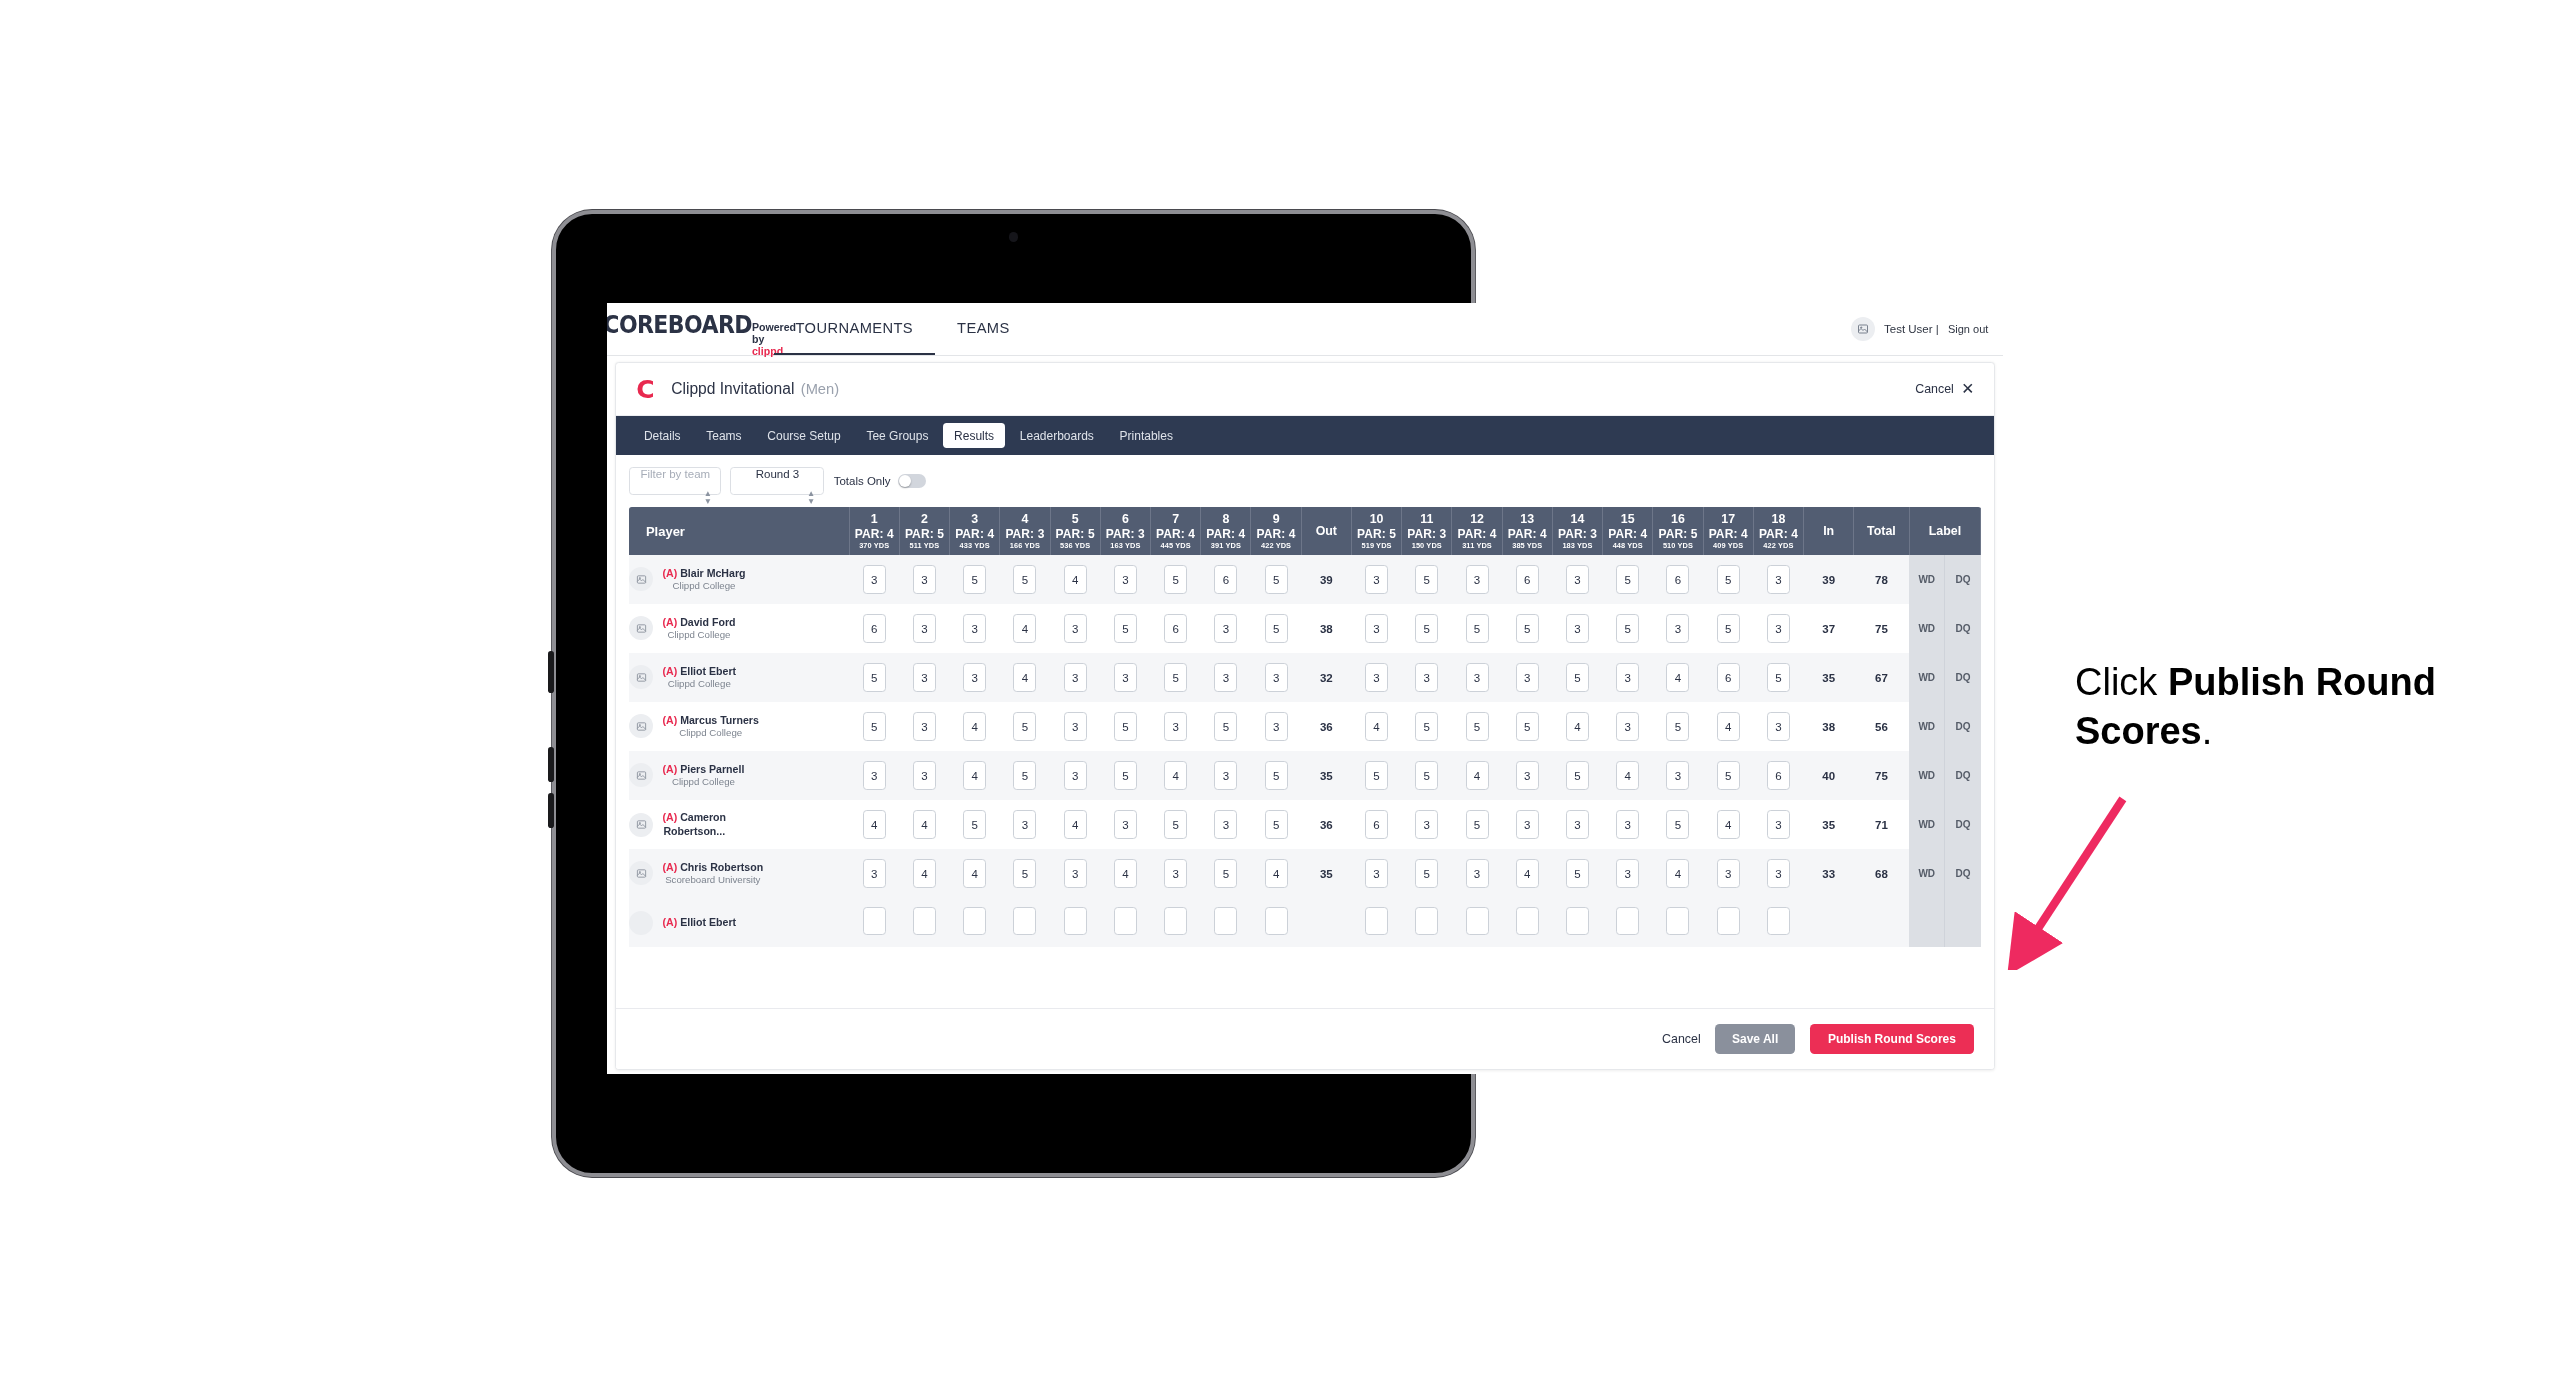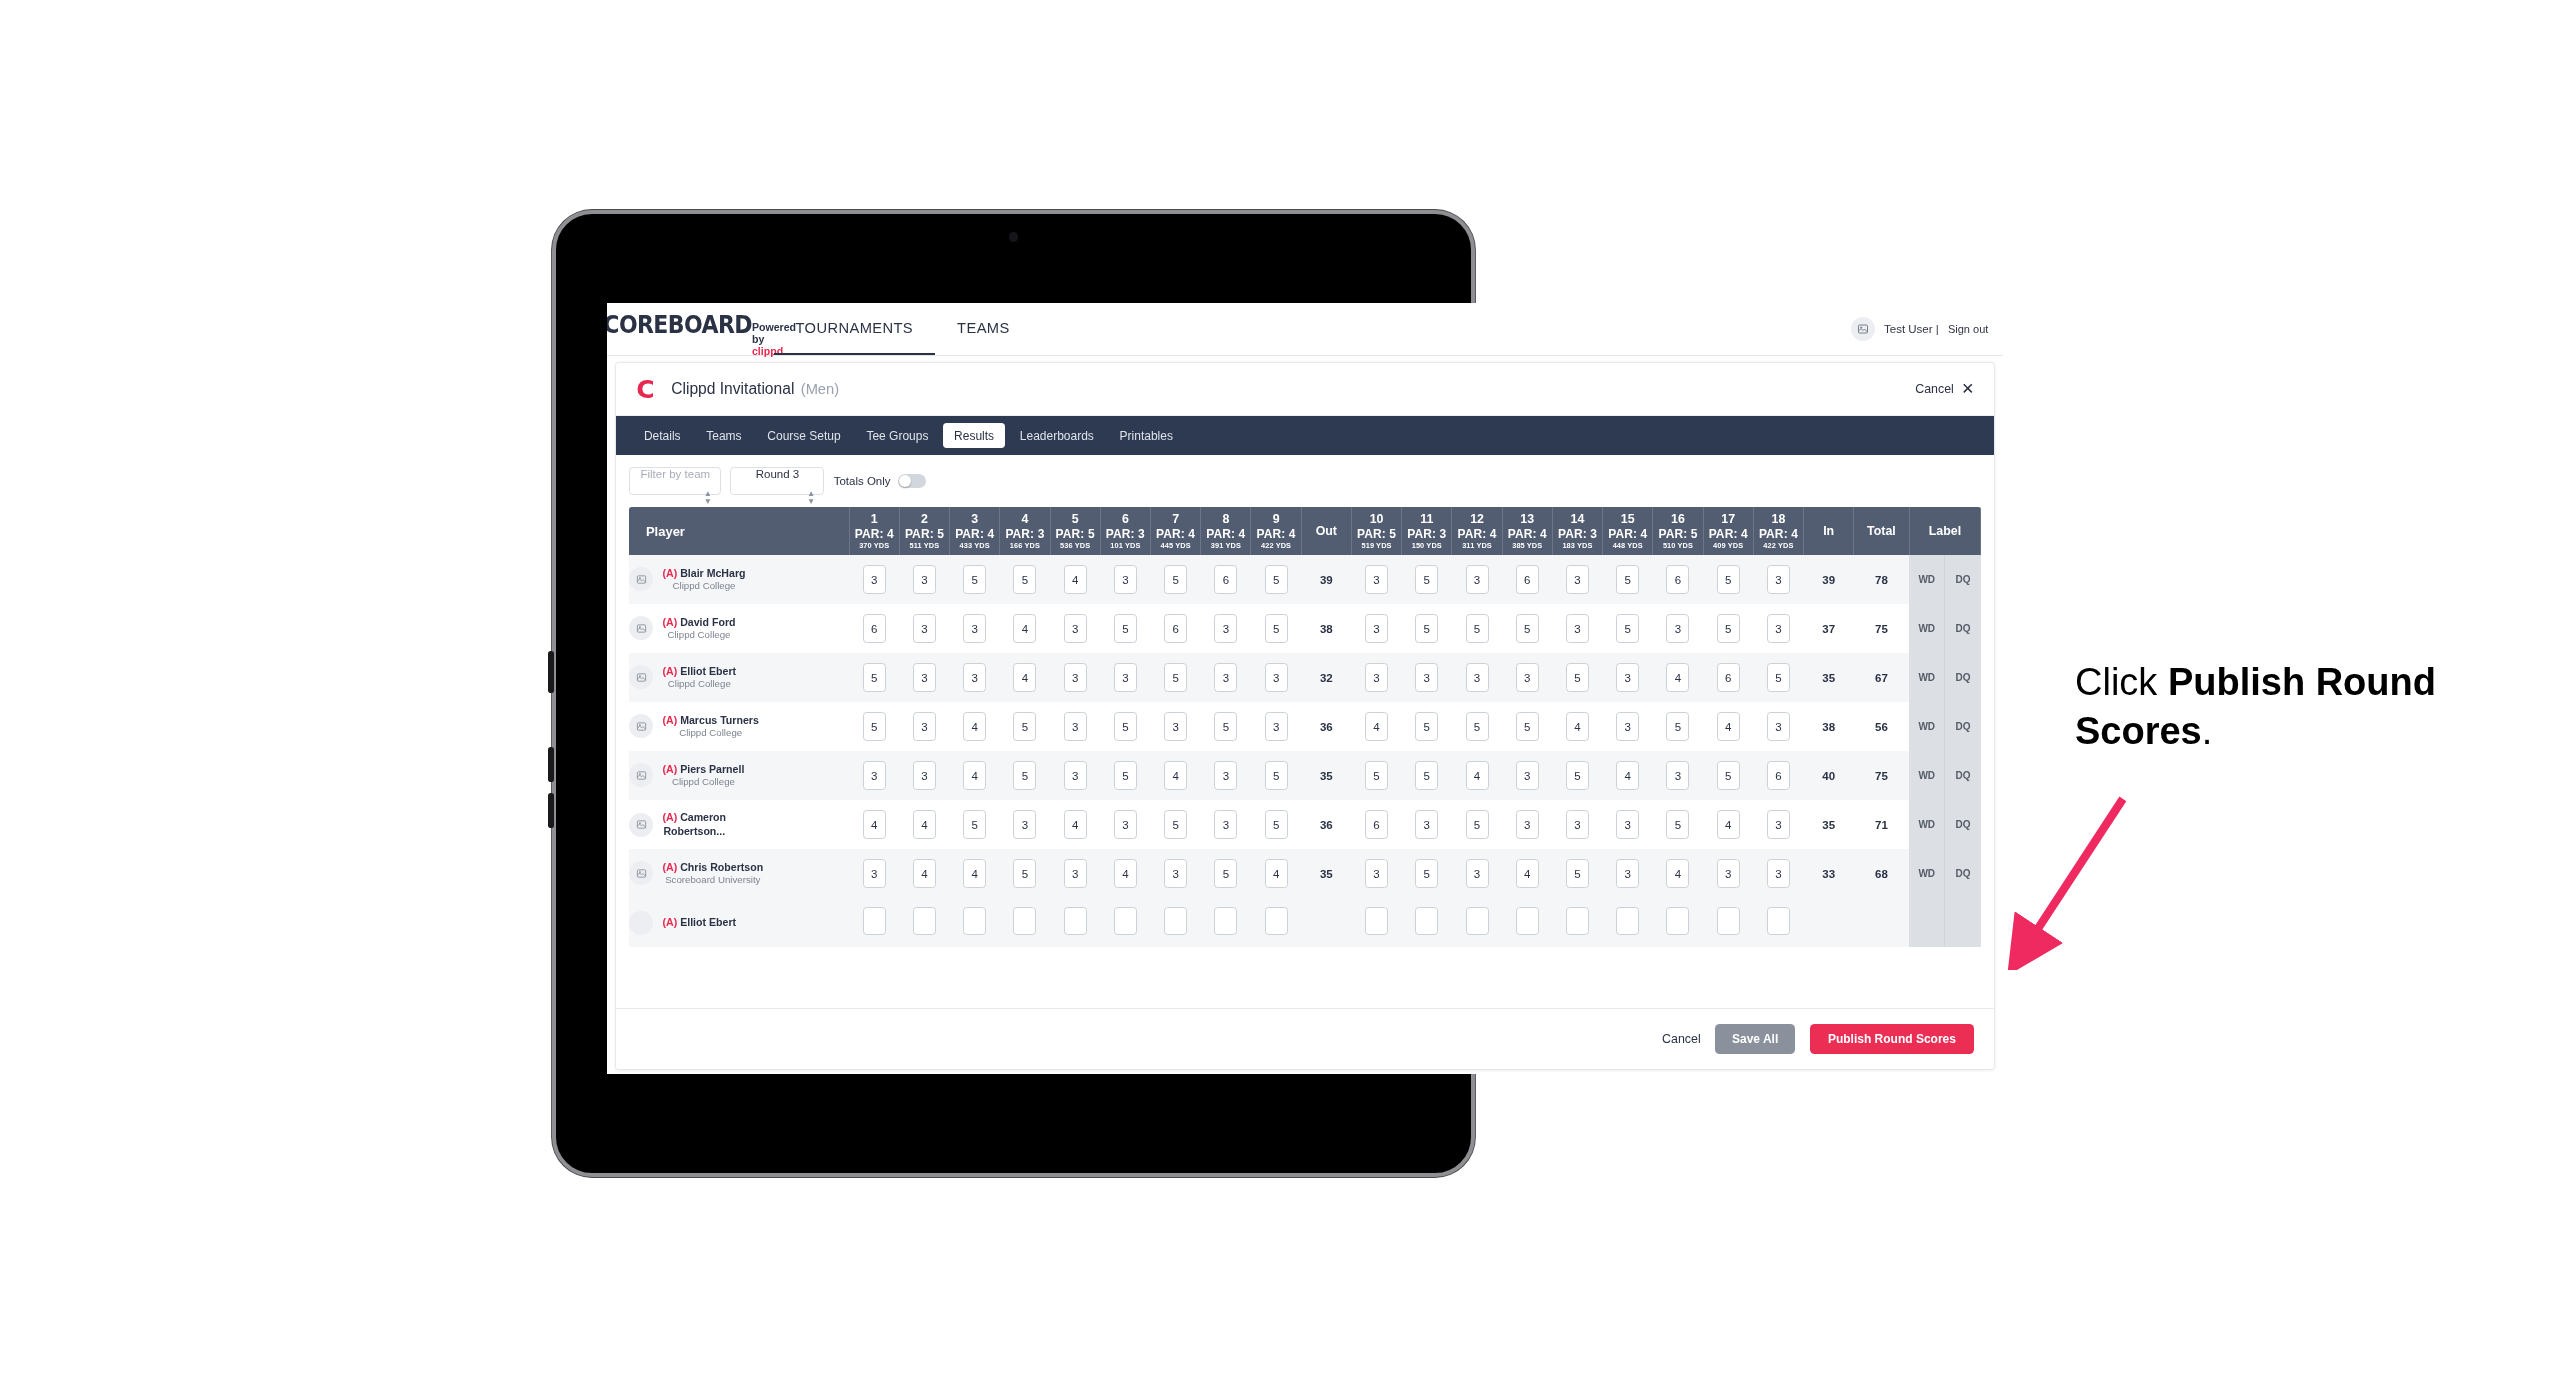--- a/index.html
+++ b/index.html
@@ -363,21 +363,21 @@
                 <div class="hole-head">
                   <span class="hole-num">5</span>
                   <span class="hole-par">PAR: 5</span>
                   <span class="hole-yds">536 YDS</span>
                 </div>
               </th>
             <th class="col-hole">
                 <div class="hole-head">
                   <span class="hole-num">6</span>
                   <span class="hole-par">PAR: 3</span>
-                  <span class="hole-yds">101 YDS</span>
+                  <span class="hole-yds">163 YDS</span>
                 </div>
               </th>
             <th class="col-hole">
                 <div class="hole-head">
                   <span class="hole-num">7</span>
                   <span class="hole-par">PAR: 4</span>
                   <span class="hole-yds">445 YDS</span>
                 </div>
               </th>
             <th class="col-hole">

